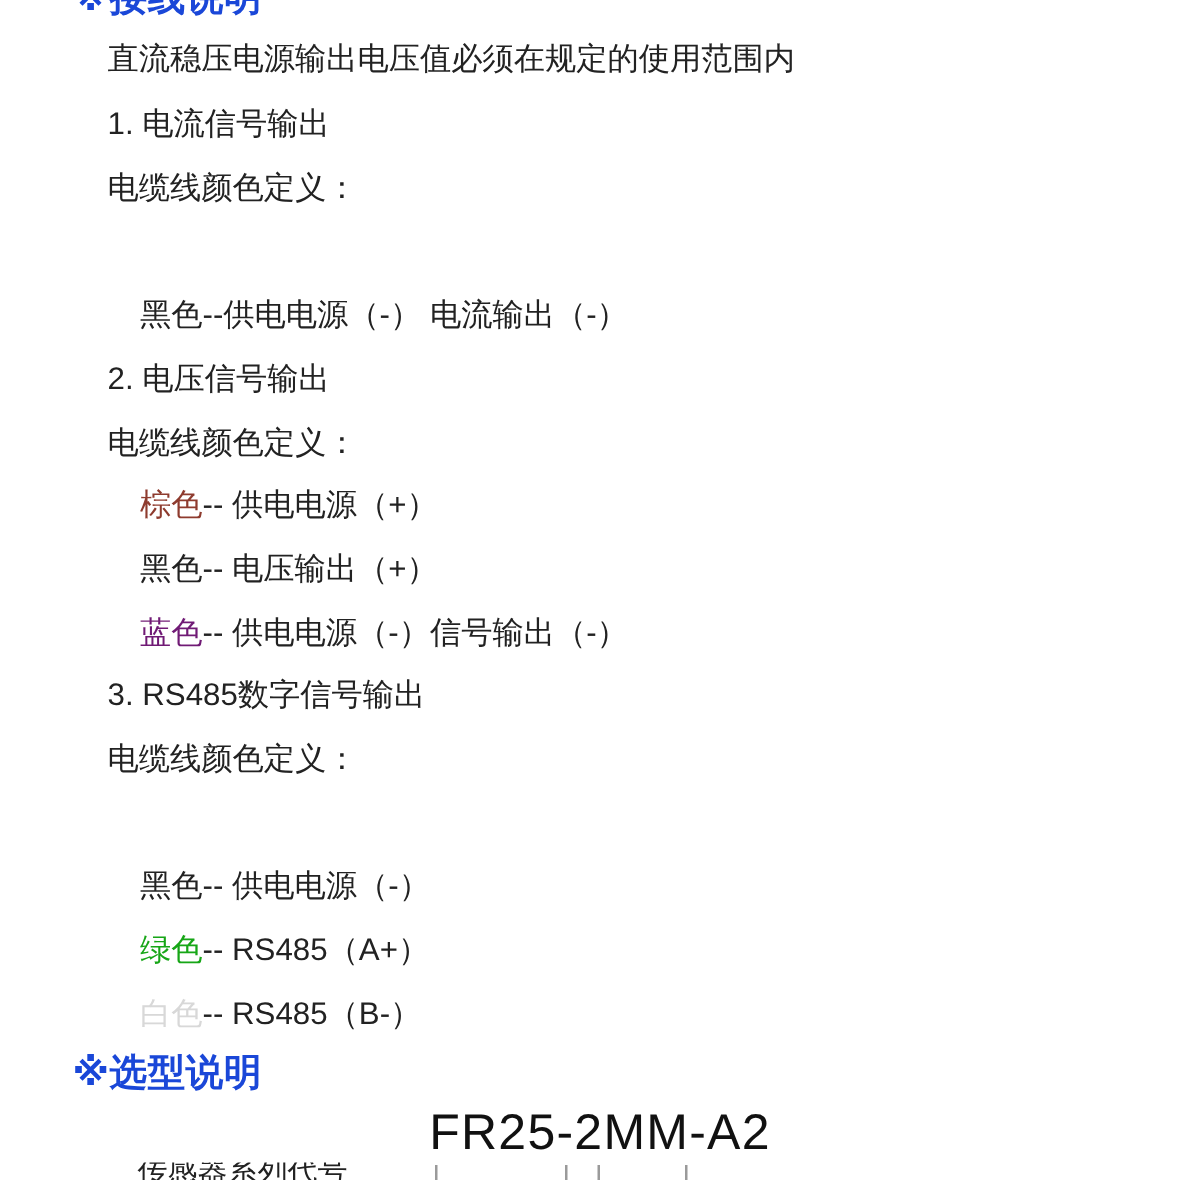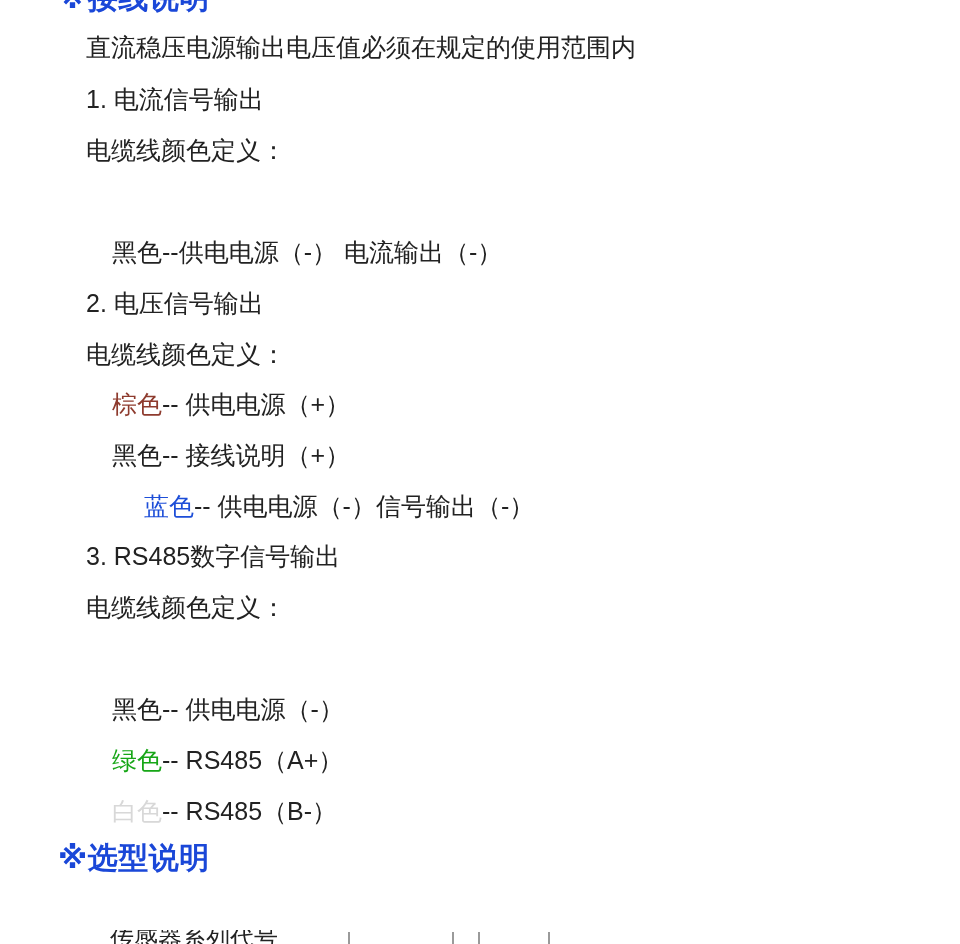--- a/index.html
+++ b/index.html
@@ -34,21 +34,21 @@
     line-height: 1.2;
     color: #222222;
   }
   .line .swatch {
     font-weight: normal;
   }
   .indent1 { left: 86px; }
   .indent2 { left: 112px; }
   .c-brown { color: #8e3b2e; }
   .c-black { color: #222222; }
-  .c-blue  { color: #1d4ed8; margin-left: 32px; }
+  .c-blue  { color: #701a75; }
   .c-red   { color: #e02020; }
   .c-green { color: #17a617; }
   .c-white { color: #d8d8d8; }
 
   .model {
     position: absolute;
     left: 0;
     width: 960px;
     text-align: center;
     font-size: 40px;
@@ -98,41 +98,42 @@
     <span class="swatch c-black">黑色</span><span class="c-black">--供电电源（-）  电流输出（-）</span>
   </div>
 
   <div class="line indent1" style="top:288px;">2.  电压信号输出</div>
   <div class="line indent1" style="top:339px;">电缆线颜色定义：</div>
 
   <div class="line indent2" style="top:389px;">
     <span class="swatch c-brown">棕色</span><span class="c-black">--  供电电源（+）</span>
   </div>
   <div class="line indent2" style="top:440px;">
-    <span class="swatch c-black">黑色</span><span class="c-black">--  接线说明（+）</span>
+    <span class="swatch c-black">黑色</span><span class="c-black">--  电压输出（+）</span>
   </div>
   <div class="line indent2" style="top:491px;">
     <span class="swatch c-blue">蓝色</span><span class="c-black">--  供电电源（-）信号输出（-）</span>
   </div>
 
   <div class="line indent1" style="top:541px;">3. RS485数字信号输出</div>
   <div class="line indent1" style="top:592px;">电缆线颜色定义：</div>
 
   <div class="line indent2" style="top:694px;">
     <span class="swatch c-black">黑色</span><span class="c-black">--  供电电源（-）</span>
   </div>
   <div class="line indent2" style="top:745px;">
     <span class="swatch c-green">绿色</span><span class="c-black">--  RS485（A+）</span>
   </div>
   <div class="line indent2" style="top:796px;">
     <span class="swatch c-white">白色</span><span class="c-black">--  RS485（B-）</span>
   </div>
 
   <div class="section-title" style="left:58px; top:838px;">※选型说明</div>
 
+  <div class="model" style="top:884px;">FR25-2MM-A2</div>
 
   <div class="tick" style="left:348px; top:932px; height:12px;"></div>
   <div class="tick" style="left:452px; top:932px; height:12px;"></div>
   <div class="tick" style="left:478px; top:932px; height:12px;"></div>
   <div class="tick" style="left:548px; top:932px; height:12px;"></div>
 
   <div class="clip-bottom">
     <div class="line" style="left:110px; top:-6px; font-size:24px;">传感器系列代号</div>
   </div>
 

